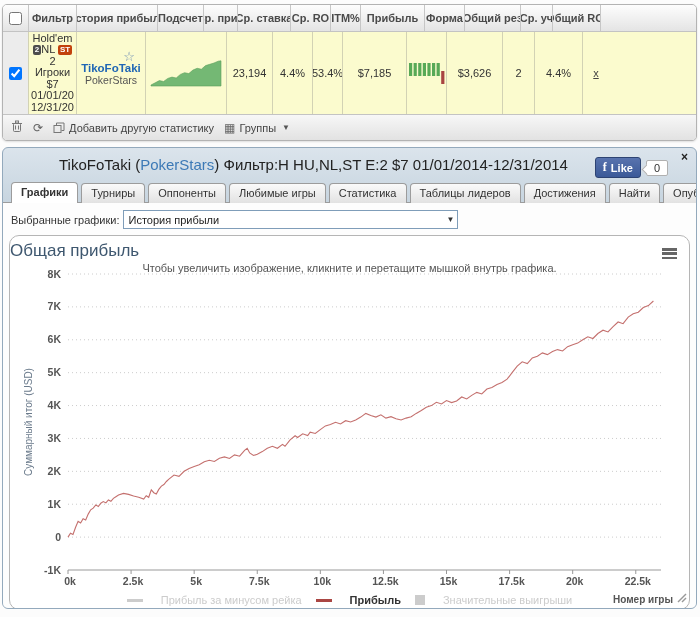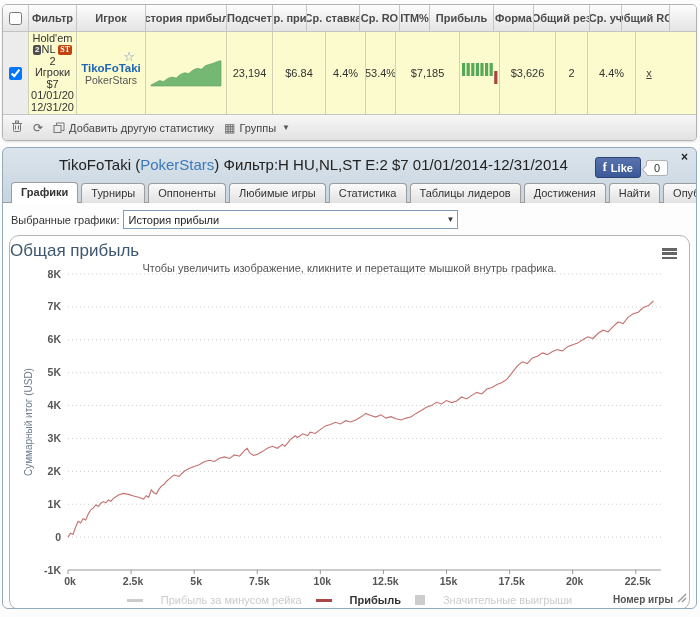--- a/index.html
+++ b/index.html
@@ -13,21 +13,21 @@
   .tbody { height:82px; background:#fbfbce; }
   .tbody .cell { display:flex; flex-direction:column; align-items:center; justify-content:center; font-size:11px; color:#333; border-right:1px solid #d2d2b4; overflow:hidden; }
   .cell:last-child { border-right:none; }
   .c0{width:26px;} .c1{width:48px;} .c2{width:69px;} .c3{width:81px;} .c4{width:46px;} .c5{width:34px;}
   .c6{width:53px;} .c7{width:40px;} .c8{width:30px;} .c9{width:64px;} .c10{width:40px;} .c11{width:56px;}
   .c12{width:32px;} .c13{width:48px;} .c14{width:26px;}
   .tbody .c0 { background:#ececec; }
   .filter-cell { font-size:10px; line-height:11.5px; text-align:center; color:#333; }
   .badge { display:inline-block; font-size:8px; font-weight:bold; color:#fff; padding:0 2px; border-radius:2px; line-height:10px; vertical-align:middle; }
   .badge-dark { background:#4d4d4d; }
-  .badge-red { background:#c2410c;font-family:Liberation Serif, serif; }
+  .badge-red { background:#c2410c; }
   .player-name { color:#1f66b5; font-weight:bold; font-size:11.5px; }
   .player-site { color:#555; font-size:10.5px; }
   .star { color:#6f8fb5; font-size:13px; align-self:flex-end; margin:-8px 10px 0 0; line-height:10px; }
   .remove-link { text-decoration:underline; color:#444; cursor:pointer; }
   .wfooter { height:26px; background:linear-gradient(#f7f7f7,#e2e2e2); border-top:1px solid #c3c3c3; border-radius:0 0 4px 4px; display:flex; align-items:center; gap:10px; padding:0 8px; font-size:11px; color:#444; }
   .tool-btn { display:flex; align-items:center; gap:4px; cursor:pointer; color:#444; }
   .tool-ico { color:#666; font-size:12px; line-height:12px; }
   .caret { font-size:8px; color:#555; margin-left:2px; }
 
   
@@ -63,21 +63,20 @@
 </style>
 </head>
 <body>
 
 <div class="widget">
   <div class="thead">
     <div class="cell c0">
         <input type="checkbox" style="">
       </div>
     <div class="cell c1">Фильтр</div>
-    <div class="cell c2">Игрок</div>
     <div class="cell c3">История прибыли</div>
     <div class="cell c4">Подсчет</div>
     <div class="cell c5">Ср. приб</div>
     <div class="cell c6">Ср. ставка</div>
     <div class="cell c7">Ср. RO</div>
     <div class="cell c8">ITM%</div>
     <div class="cell c9">Прибыль</div>
     <div class="cell c10">Форма</div>
     <div class="cell c11">Общий рез</div>
     <div class="cell c12">Ср. уч</div>
@@ -105,21 +104,20 @@
       <span class="star">☆</span>
       <span class="player-name">TikoFoTaki</span>
       <span class="player-site">PokerStars</span>
     </div>
     <div class="cell c3">
       <svg id="spark-svg" width="72" height="30">
           <polygon points="1,28 1.0,27.0 5.2,24.8 9.4,22.6 13.6,23.5 17.8,20.4 22.0,19.1 26.2,20.0 30.4,16.4 34.6,14.7 38.8,15.6 43.0,12.0 47.2,10.3 51.4,11.2 55.6,7.6 59.8,6.3 64.0,5.0 68.2,3.2 71.0,2.8 71,28" fill="#74b874" stroke="#5da05d" stroke-width="0.6"></polygon>
         </svg>
     </div>
     <div class="cell c4">23,194</div>
-    <div class="cell c6">$6.84</div>
     <div class="cell c7">4.4%</div>
     <div class="cell c8">53.4%</div>
     <div class="cell c9">$7,185</div>
     <div class="cell c10">
       <svg id="forma-svg" width="38" height="24">
           <rect x="1" y="2" width="3.2" height="13" fill="#57a957"></rect>
           <rect x="5.6" y="2" width="3.2" height="13" fill="#57a957"></rect>
           <rect x="10.2" y="2" width="3.2" height="13" fill="#57a957"></rect>
           <rect x="14.799999999999999" y="2" width="3.2" height="13" fill="#57a957"></rect>
           <rect x="19.4" y="2" width="3.2" height="13" fill="#57a957"></rect>

